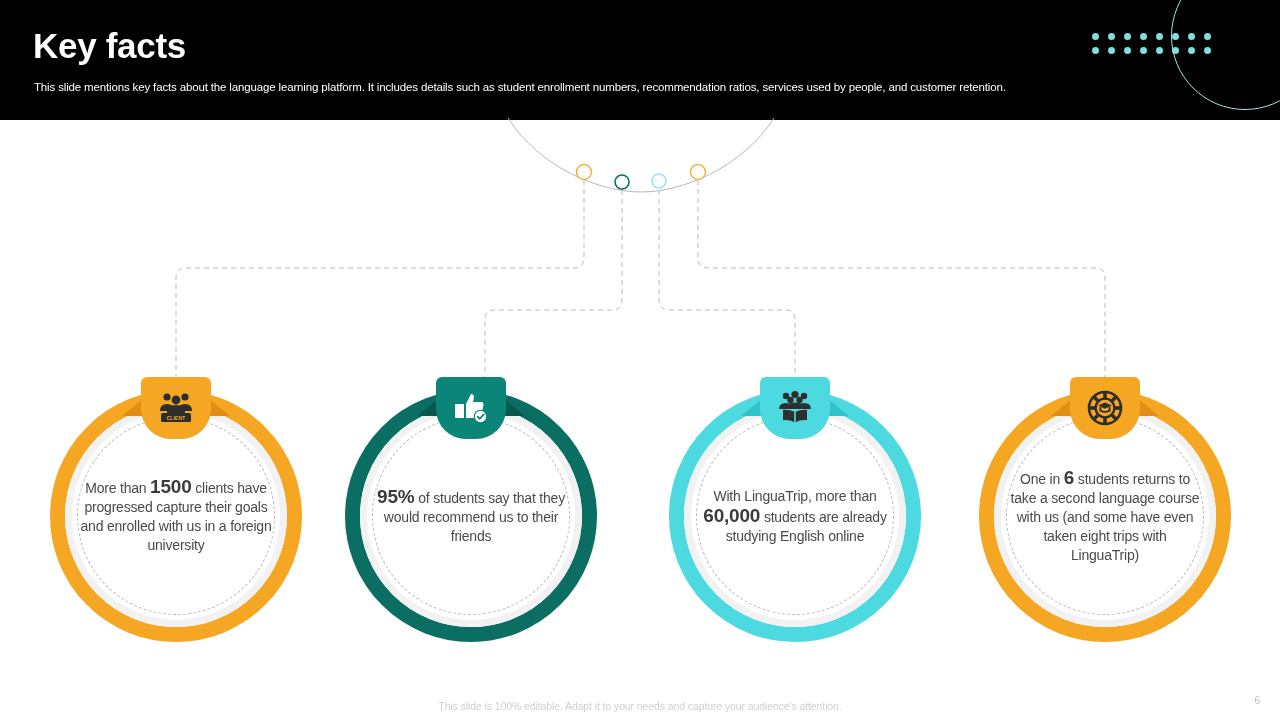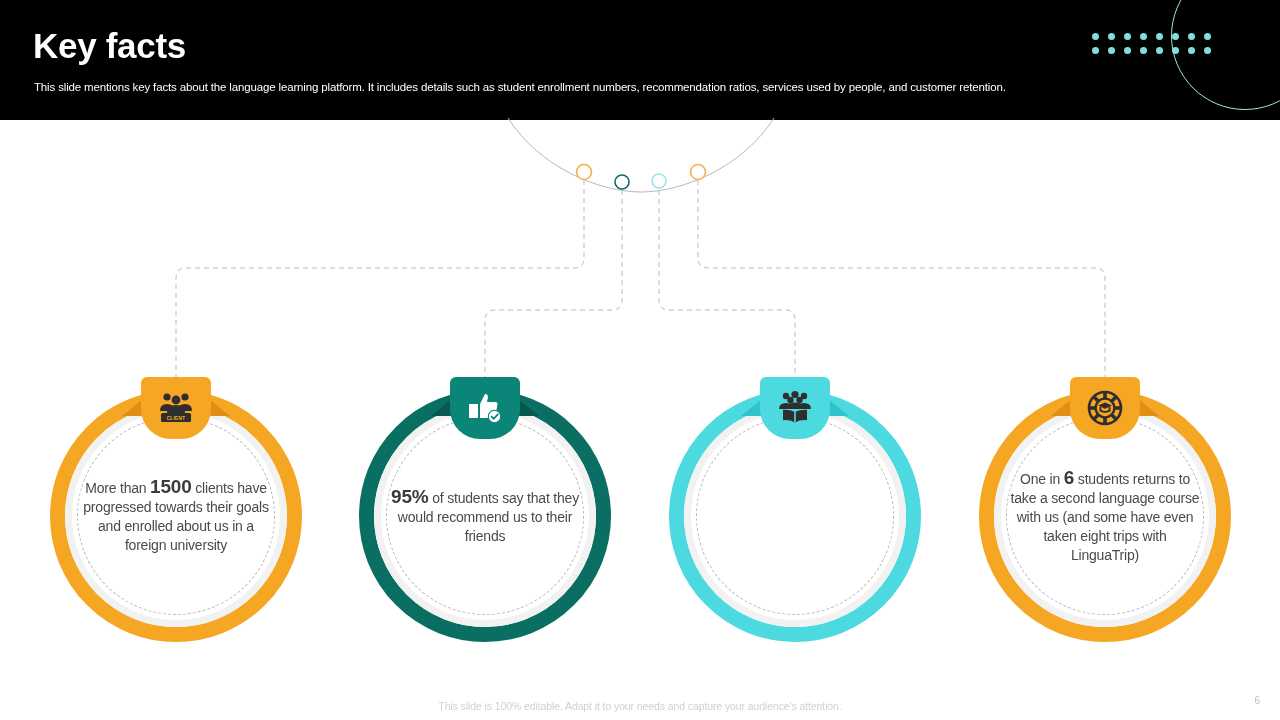--- a/index.html
+++ b/index.html
@@ -71,21 +71,21 @@
     pointer-events: none;
   }
 
   
   .card {
     position: absolute;
     width: 252px; height: 252px;
     top: 390px;
   }
   .card-c1 { left: 50px; }
-  .card-c2 { left: 359px; }
+  .card-c2 { left: 345px; }
   .card-c3 { left: 669px; }
   .card-c4 { left: 979px; }
 
   .ring-outer {
     position: absolute;
     left: 0; top: 0;
     width: 252px; height: 252px;
     border-radius: 50%;
     box-sizing: border-box;
     border-style: solid;
@@ -228,21 +228,21 @@
       <circle cx="29" cy="8" r="3.6" fill="#2e2e2e"></circle>
       <circle cx="20" cy="11" r="4.4" fill="#2e2e2e"></circle>
       <path d="M4 22 q0-7 7-7 q7 0 7 7 z" fill="#2e2e2e"></path>
       <path d="M22 22 q0-7 7-7 q7 0 7 7 z" fill="#2e2e2e"></path>
       <path d="M11 24 q0-8 9-8 q9 0 9 8 z" fill="#2e2e2e"></path>
       <rect x="5" y="24" width="30" height="9" rx="1.5" fill="#2e2e2e"></rect>
       <text x="20" y="31" font-family="Liberation Sans, sans-serif" font-size="5.2" fill="#F5A623" text-anchor="middle" font-weight="bold">CLIENT</text>
     </svg>
   </div>
   <div class="card-text">
-    <span>More than </span><b>1500</b><span> clients have progressed towards their goals and enrolled about us in a foreign university</span>
+    <span>More than </span><b>1500</b><span> clients have progressed capture their goals and enrolled with us in a foreign university</span>
   </div>
 </div>
 
 <div class="card card-c2">
   <div class="badge-wing left" style="background:#07594F"></div>
   <div class="badge-wing right" style="background:#07594F"></div>
   <div class="ring-outer" style="border-color:#0B6E63"></div>
   <div class="ring-gap"></div>
   <div class="ring-dashed"></div>
   <div class="badge" style="background:#0B8577">
@@ -271,20 +271,23 @@
       <circle cx="20" cy="5.5" r="3.6" fill="#2e2e2e"></circle>
       <circle cx="15.5" cy="11" r="3.2" fill="#2e2e2e"></circle>
       <circle cx="24.5" cy="11" r="3.2" fill="#2e2e2e"></circle>
       <path d="M4 20 q0-6 7-6 q7 0 7 6 z" fill="#2e2e2e"></path>
       <path d="M22 20 q0-6 7-6 q7 0 7 6 z" fill="#2e2e2e"></path>
       <path d="M11 20 q0-6.5 9-6.5 q9 0 9 6.5 z" fill="#2e2e2e"></path>
       <path d="M20 23 q-5-2.6-12-2.2 v10.4 q7-0.5 12 2.2 z" fill="#2e2e2e"></path>
       <path d="M20 23 q5-2.6 12-2.2 v10.4 q-7-0.5-12 2.2 z" fill="#2e2e2e"></path>
       <rect x="19.2" y="22.4" width="1.6" height="11" fill="#4DD9E0"></rect>
     </svg>
+  </div>
+  <div class="card-text">
+    <span>With LinguaTrip, more than </span><b>60,000</b><span> students are already studying English online</span>
   </div>
 </div>
 
 <div class="card card-c4">
   <div class="badge-wing left" style="background:#E08E14"></div>
   <div class="badge-wing right" style="background:#E08E14"></div>
   <div class="ring-outer" style="border-color:#F5A623"></div>
   <div class="ring-gap"></div>
   <div class="ring-dashed"></div>
   <div class="badge" style="background:#F5A623">

